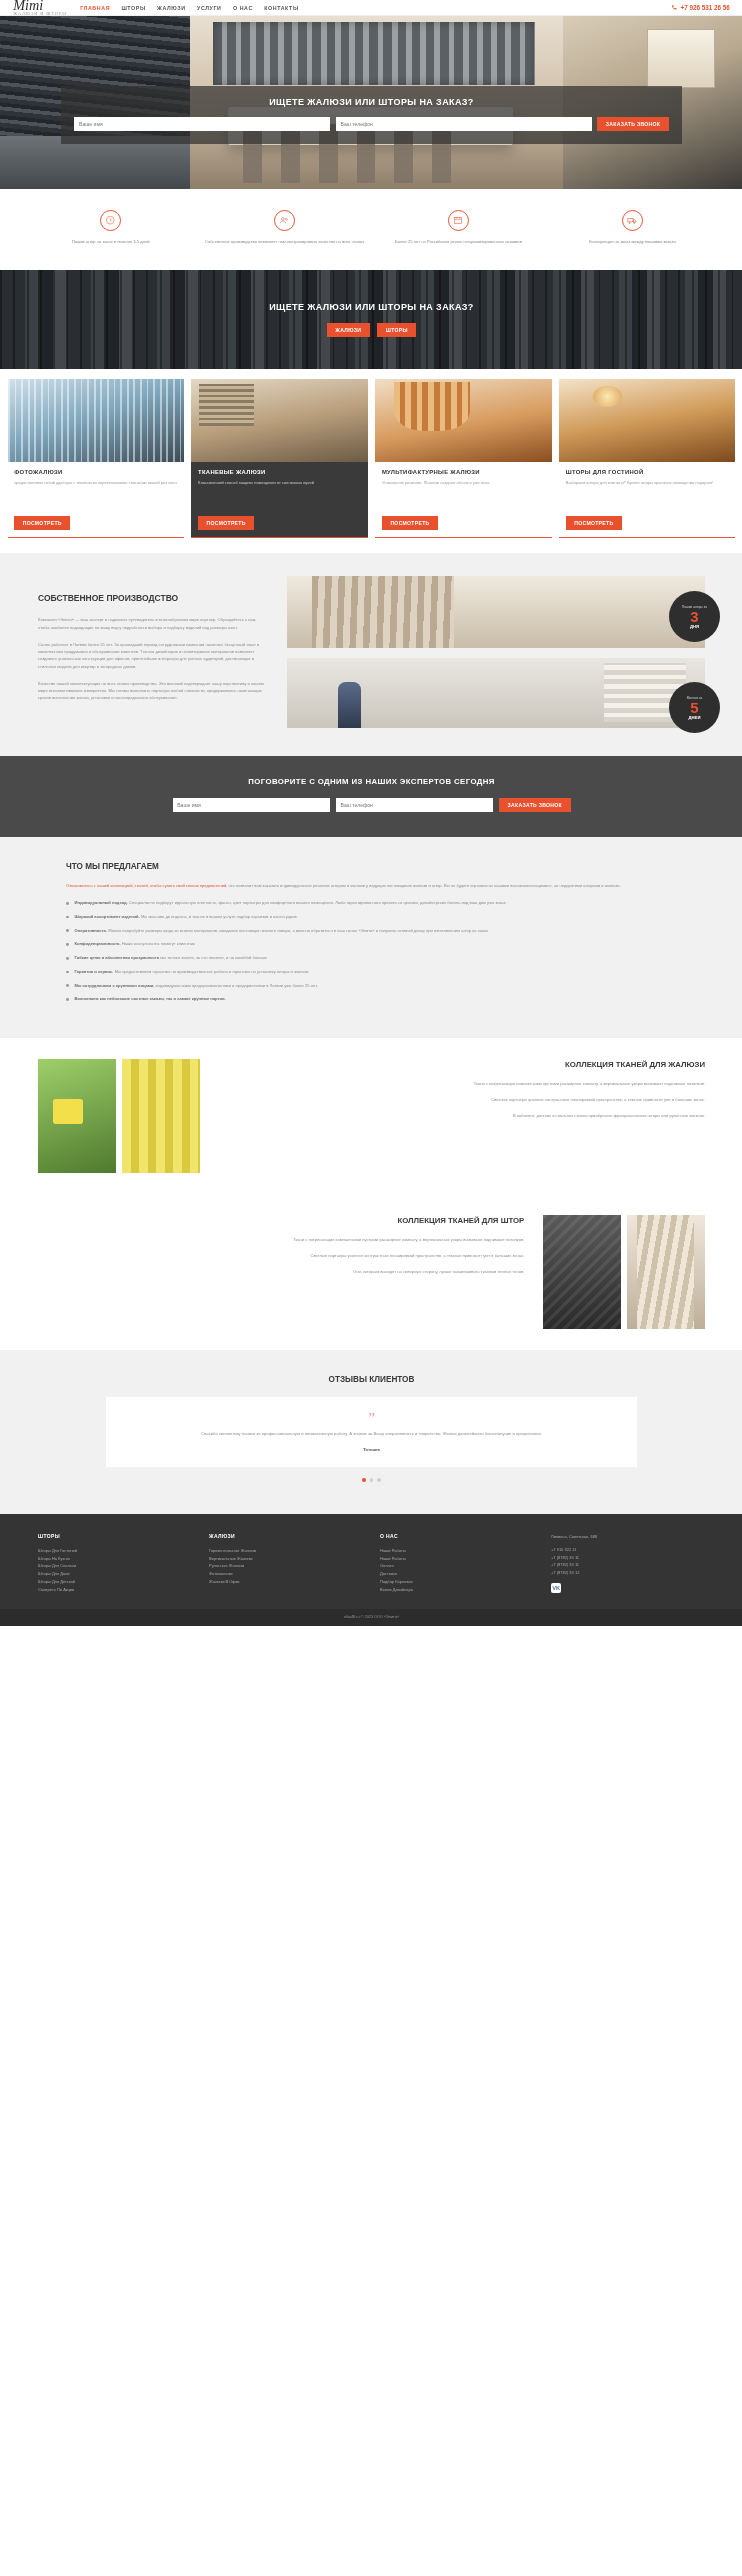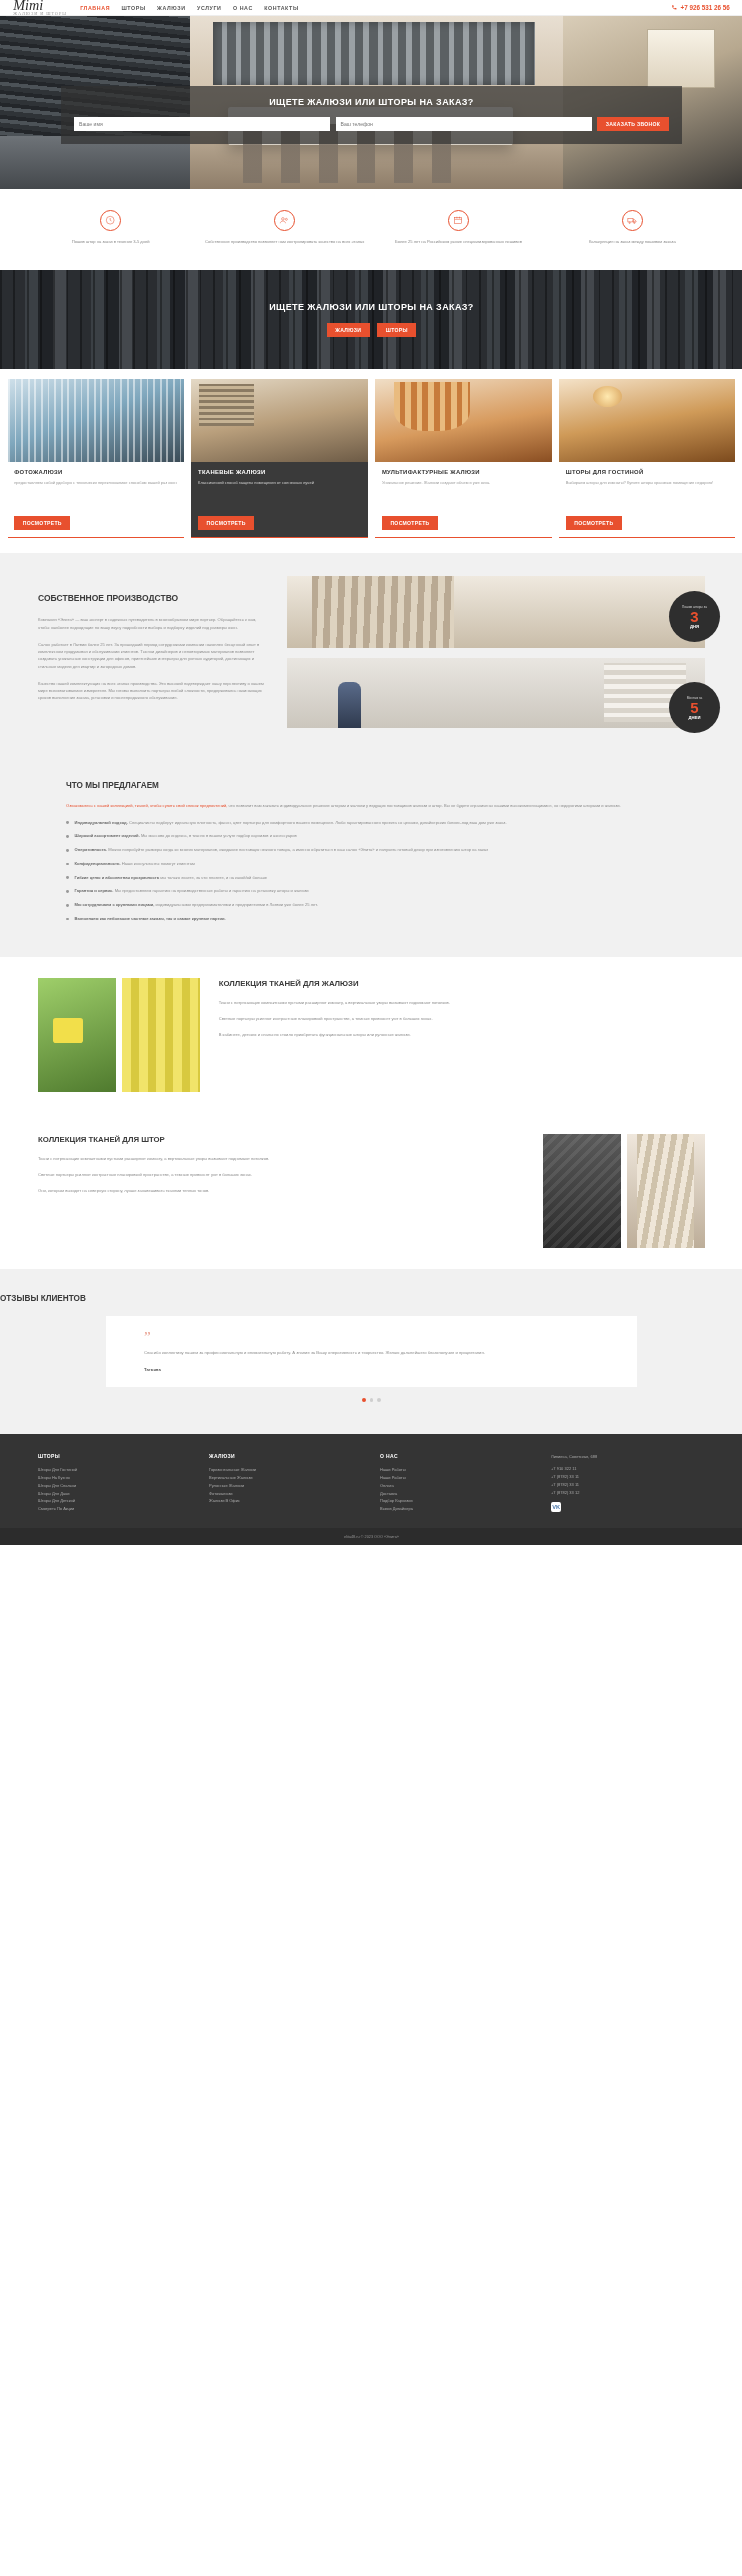--- a/index.html
+++ b/index.html
@@ -265,29 +265,29 @@
   .ci1 { background: linear-gradient(160deg,#9fcf6a,#4f7a2e); position: relative; overflow: hidden; }
   .ci1:after{ content:""; position:absolute; left:15px; top:40px; width:30px; height:25px;
     background:#f2df4a; border-radius:2.8px; }
   .ci2 { background: repeating-linear-gradient(90deg,#f1e46a 0 8.5px,#d8c93f 8.5px 17px); }
   .ci3 { background: linear-gradient(#efe7dc,#bdae99); position: relative; overflow: hidden; }
   .ci3:after{ content:""; position:absolute; left:9.5px; top:0; width:57px; height:114px;
     background: repeating-linear-gradient(100deg,#cfc2ab 0 5.7px,#efe6d8 5.7px 11.4px); }
   .ci4 { background: linear-gradient(180deg,#5a5a5a,#2a2a2a); position: relative; overflow: hidden; }
   .ci4:after{ content:""; position:absolute; inset:0;
     background: repeating-linear-gradient(135deg, rgba(255,255,255,.08) 0 3.8px, transparent 3.8px 8.5px); }
-  .coll-text { flex: 1; }
+  .coll-text { flex: 1; text-align: right; }
   .coll-text h3 {
     font-size: 7.8px; font-weight: bold; text-transform: uppercase; color: #3a3a3a;
     line-height: 1.5; margin-bottom: 9.5px;
   }
   .coll-text p { font-size: 4.1px; color: #8d8d8d; line-height: 1.8; margin-bottom: 8.5px; }
 
   
-  .testi { background: #f1f1f1; padding: 25px 0 32px; text-align: left; }
+  .testi { background: #f1f1f1; padding: 25px 0 32px; text-align: center; }
   .testi h3 {
     font-size: 8.2px; font-weight: bold; text-transform: uppercase;
     color: #3a3a3a; margin-bottom: 13.3px;
   }
   .testi-card {
     width: 531px; margin: 0 auto; background: #fff; padding: 15px 38px 15px;
     position: relative;
   }
   .quote { font-size: 15px; color: #e8a090; font-family: "Liberation Serif", serif; line-height: .8; }
   .testi-card p { font-size: 4.2px; color: #8d8d8d; line-height: 1.9; margin: 5.7px 0 9.5px; }
@@ -482,20 +482,28 @@
         <span class="unit">ДНЯ</span>
       </div>
       <div class="badge badge2">
         <span class="lbl">Монтаж за</span>
         <span class="num">5</span>
         <span class="unit">ДНЕЙ</span>
       </div>
     </div>
   </div>
 
+  <div class="expert">
+    <h3>ПОГОВОРИТЕ С ОДНИМ ИЗ НАШИХ ЭКСПЕРТОВ СЕГОДНЯ</h3>
+    <div class="form-row">
+      <input placeholder="Ваше имя" style="">
+      <input placeholder="Ваш телефон" style="">
+      <button class="btn-orange">ЗАКАЗАТЬ ЗВОНОК</button>
+    </div>
+  </div>
 
   <div class="offer">
     <h3>ЧТО МЫ ПРЕДЛАГАЕМ</h3>
     <p>
       <span class="or">Ознакомьтесь с нашей коллекцией, тканей, чтобы сузить свой список предпочтений,</span><span> что позволит вам заказать индивидуальное решение шторам и жалюзи у ведущих поставщиков жалюзи и штор. Вы не будете ограничены нашими высокоменяющимися, но недорогими шторами и жалюзи.</span>
     </p>
     <ul>
       <li><b>Индивидуальный подход.</b><span> Специалисты подберут идеальную плотность, фасон, цвет портьеры для комфортного вашего помещения. Любо гарантированного проекта со ценами, дизайнерских бизнес-под ваш дом уже заказ.</span></li>
       <li><b>Широкий ассортимент изделий.</b><span> Мы массово до индекса, в тканях в вашем услуге подбор карнизов и аксессуаров</span></li>
       <li><b>Оперативность.</b><span> Можно попробуйте размеры когда ко многих материалов, ожидание поставщик нежного товара, а именно обратиться в наш салон «Элита» и получить готовый декор при изготовлению штор на заказ</span></li>

